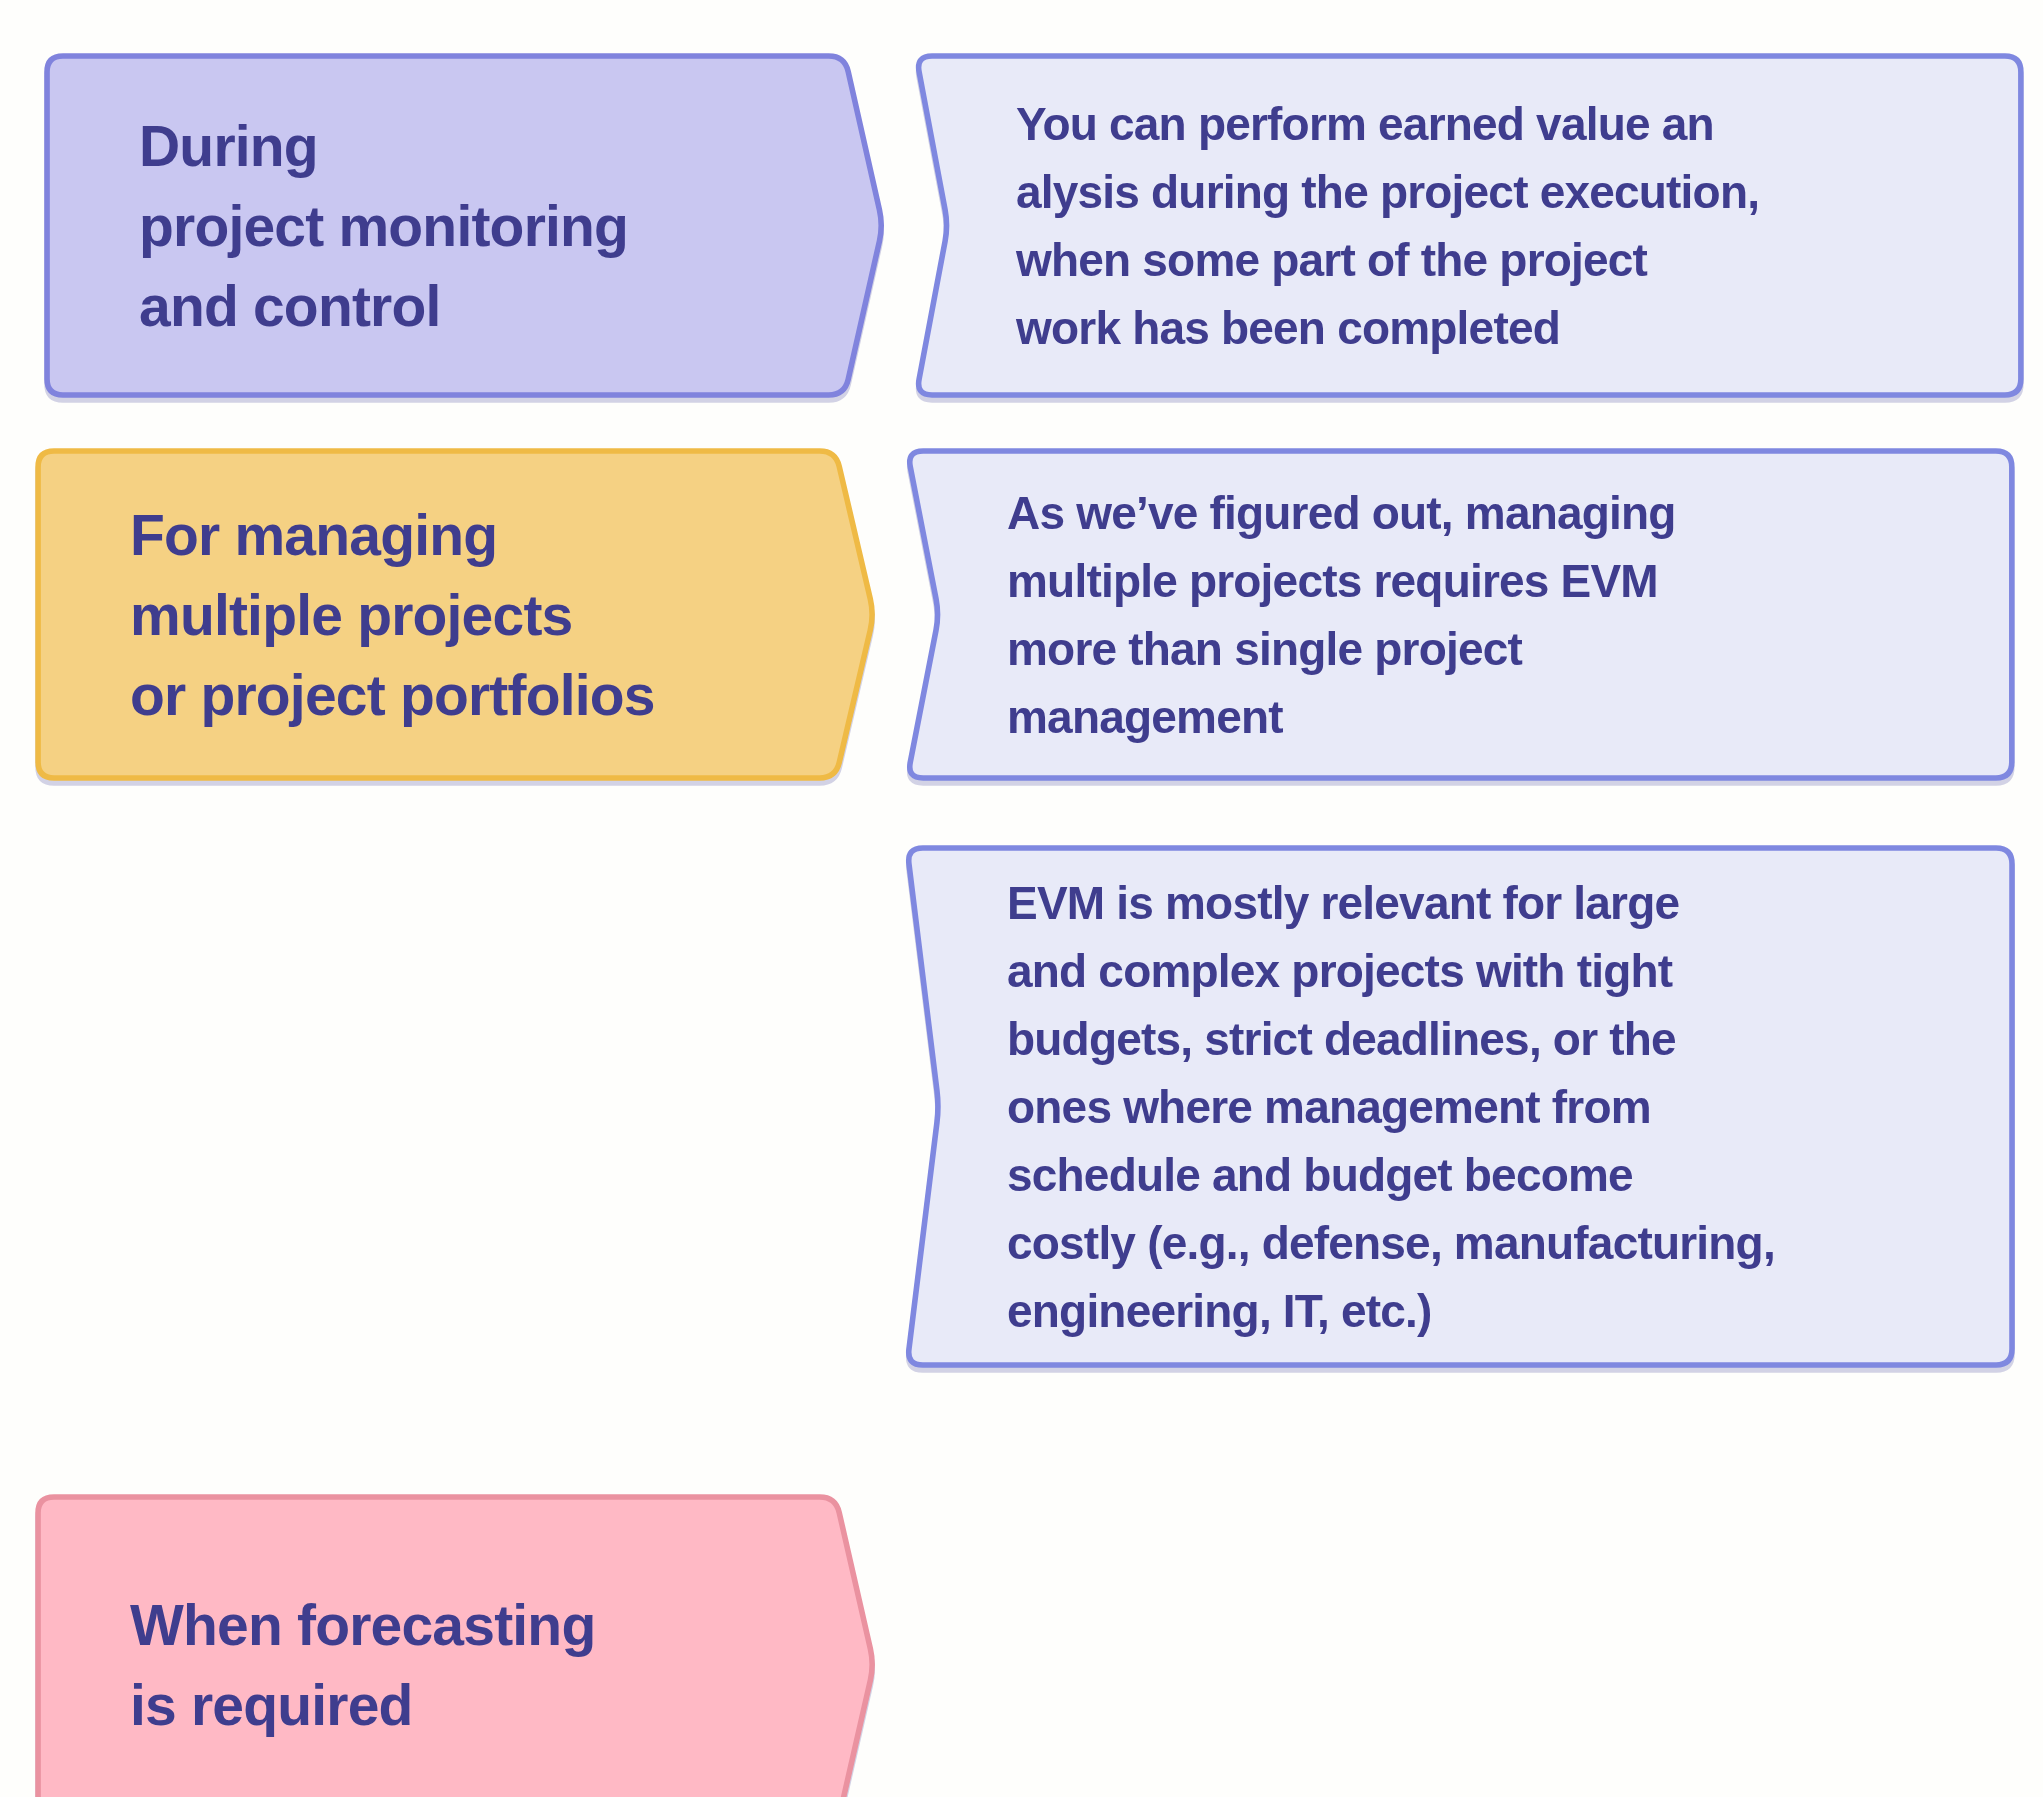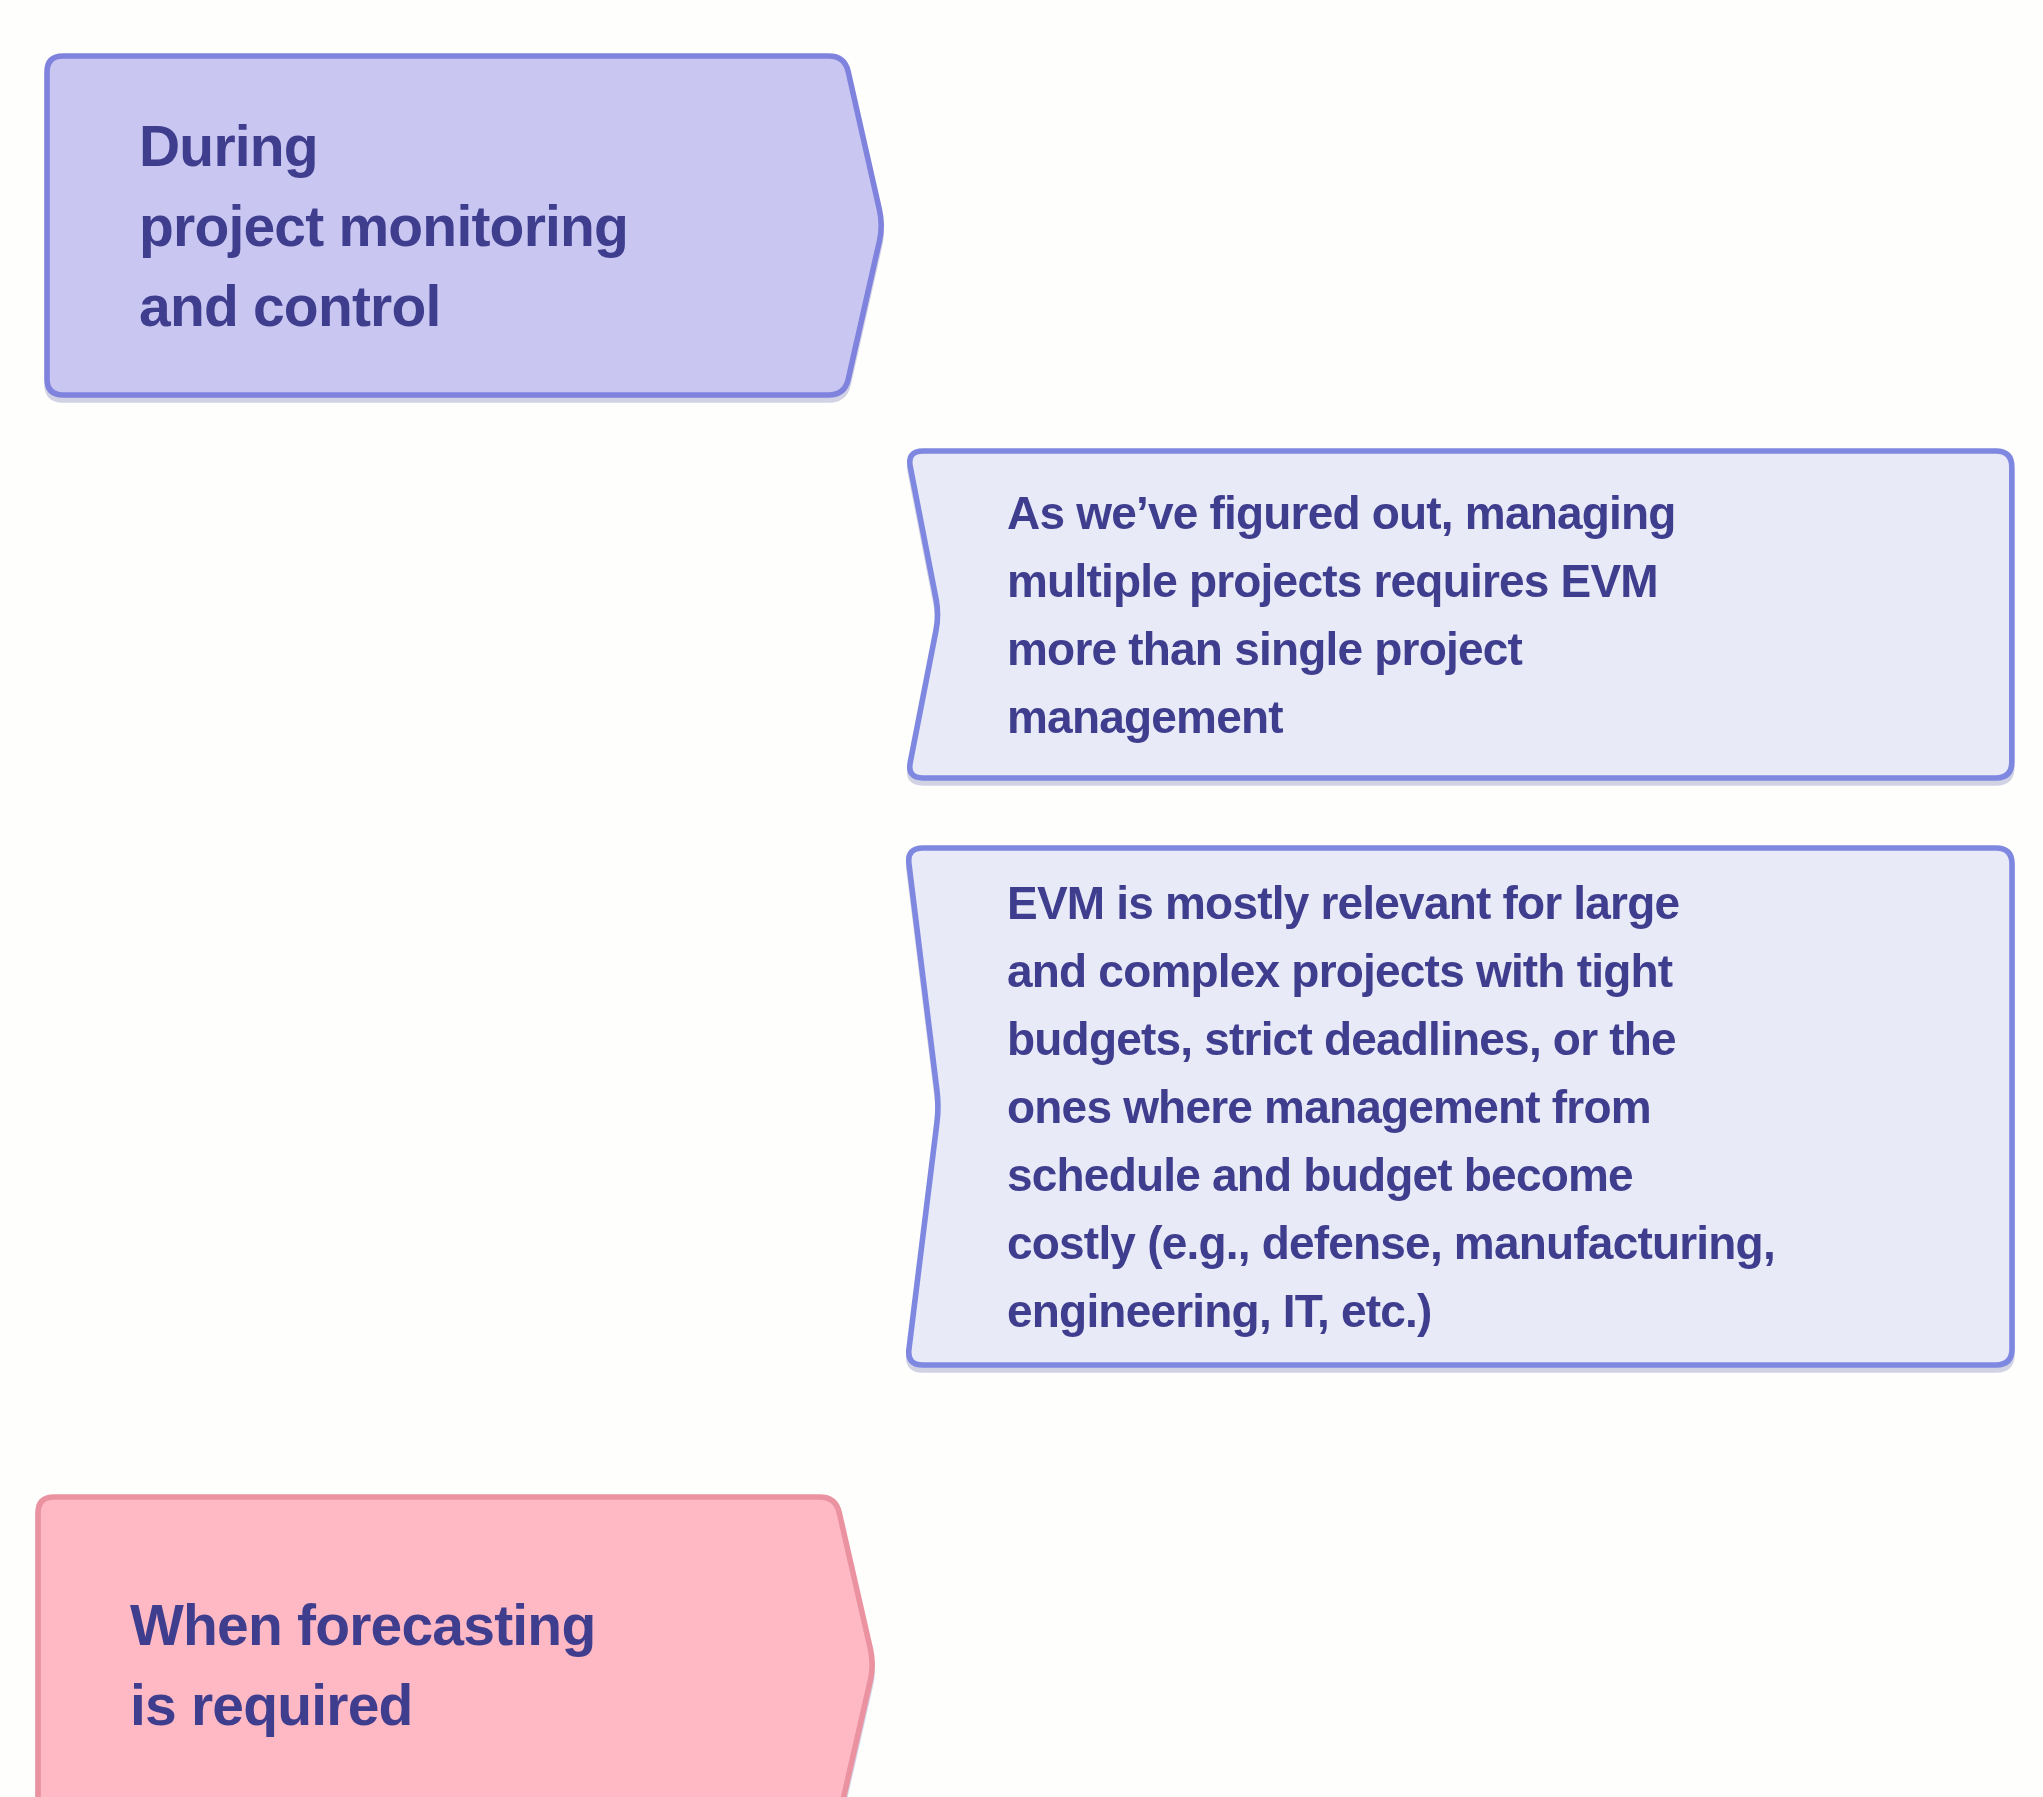--- a/index.html
+++ b/index.html
@@ -64,23 +64,44 @@
     <div class="cell left">
       <svg class="shape" aria-hidden="true" viewBox="0 0 1048 425">
         <path fill="#C9C7F1" stroke="#8083DD" d="M 20 0 L 980 0 Q 1000 0 1004.4066263014395 19.50850185533121 L 1043.5933736985605 192.99149814466878 Q 1048 212.5 1043.5933736985605 232.00850185533122 L 1004.4066263014395 405.4914981446688 Q 1000 425 980 425 L 20 425 Q 0 425 0 405 L 0 20 Q 0 0 20 0 Z"></path>
       </svg>
       <div class="txt label-txt">
         <span>During
 project monitoring
 and control</span>
       </div>
     </div>
+    <div class="cell right">
+      <svg class="shape" aria-hidden="true" viewBox="0 0 1385 425">
+        <path fill="#E8EAF8" stroke="#7F88E0" d="M 20 0 L 1365 0 Q 1385 0 1385 20 L 1385 405 Q 1385 425 1365 425 L 20 425 Q 0 425 3.699731020544841 405.3451789533555 L 36.30026897945516 232.15482104664446 Q 40 212.5 36.30026897945516 192.84517895335554 L 3.699731020544841 19.654821046644464 Q 0 0 20 0 Z"></path>
+      </svg>
+      <div class="txt desc-txt">
+        <span>You can perform earned value an
+alysis during the project execution,
+when some part of the project
+work has been completed</span>
+      </div>
+    </div>
   </section>
 
   <section class="row r1">
+    <div class="cell left">
+      <svg class="shape" aria-hidden="true" viewBox="0 0 1048 410">
+        <path fill="#F5D183" stroke="#EFBA45" d="M 20 0 L 980 0 Q 1000 0 1004.5596054687082 19.473315022607892 L 1043.4403945312918 185.5266849773921 Q 1048 205 1043.4403945312918 224.4733150226079 L 1004.5596054687082 390.5266849773921 Q 1000 410 980 410 L 20 410 Q 0 410 0 390 L 0 20 Q 0 0 20 0 Z"></path>
+      </svg>
+      <div class="txt label-txt">
+        <span>For managing
+multiple projects
+or project portfolios</span>
+      </div>
+    </div>
     <div class="cell right">
       <svg class="shape" aria-hidden="true" viewBox="0 0 1385 410">
         <path fill="#E8EAF8" stroke="#7F88E0" d="M 20 0 L 1365 0 Q 1385 0 1385 20 L 1385 390 Q 1385 410 1365 410 L 20 410 Q 0 410 3.830207188392972 390.370188159486 L 36.169792811607024 224.62981184051398 Q 40 205 36.169792811607024 185.37018815948602 L 3.830207188392972 19.62981184051398 Q 0 0 20 0 Z"></path>
       </svg>
       <div class="txt desc-txt">
         <span>As we’ve figured out, managing
 multiple projects requires EVM
 more than single project
 management</span>
       </div>

